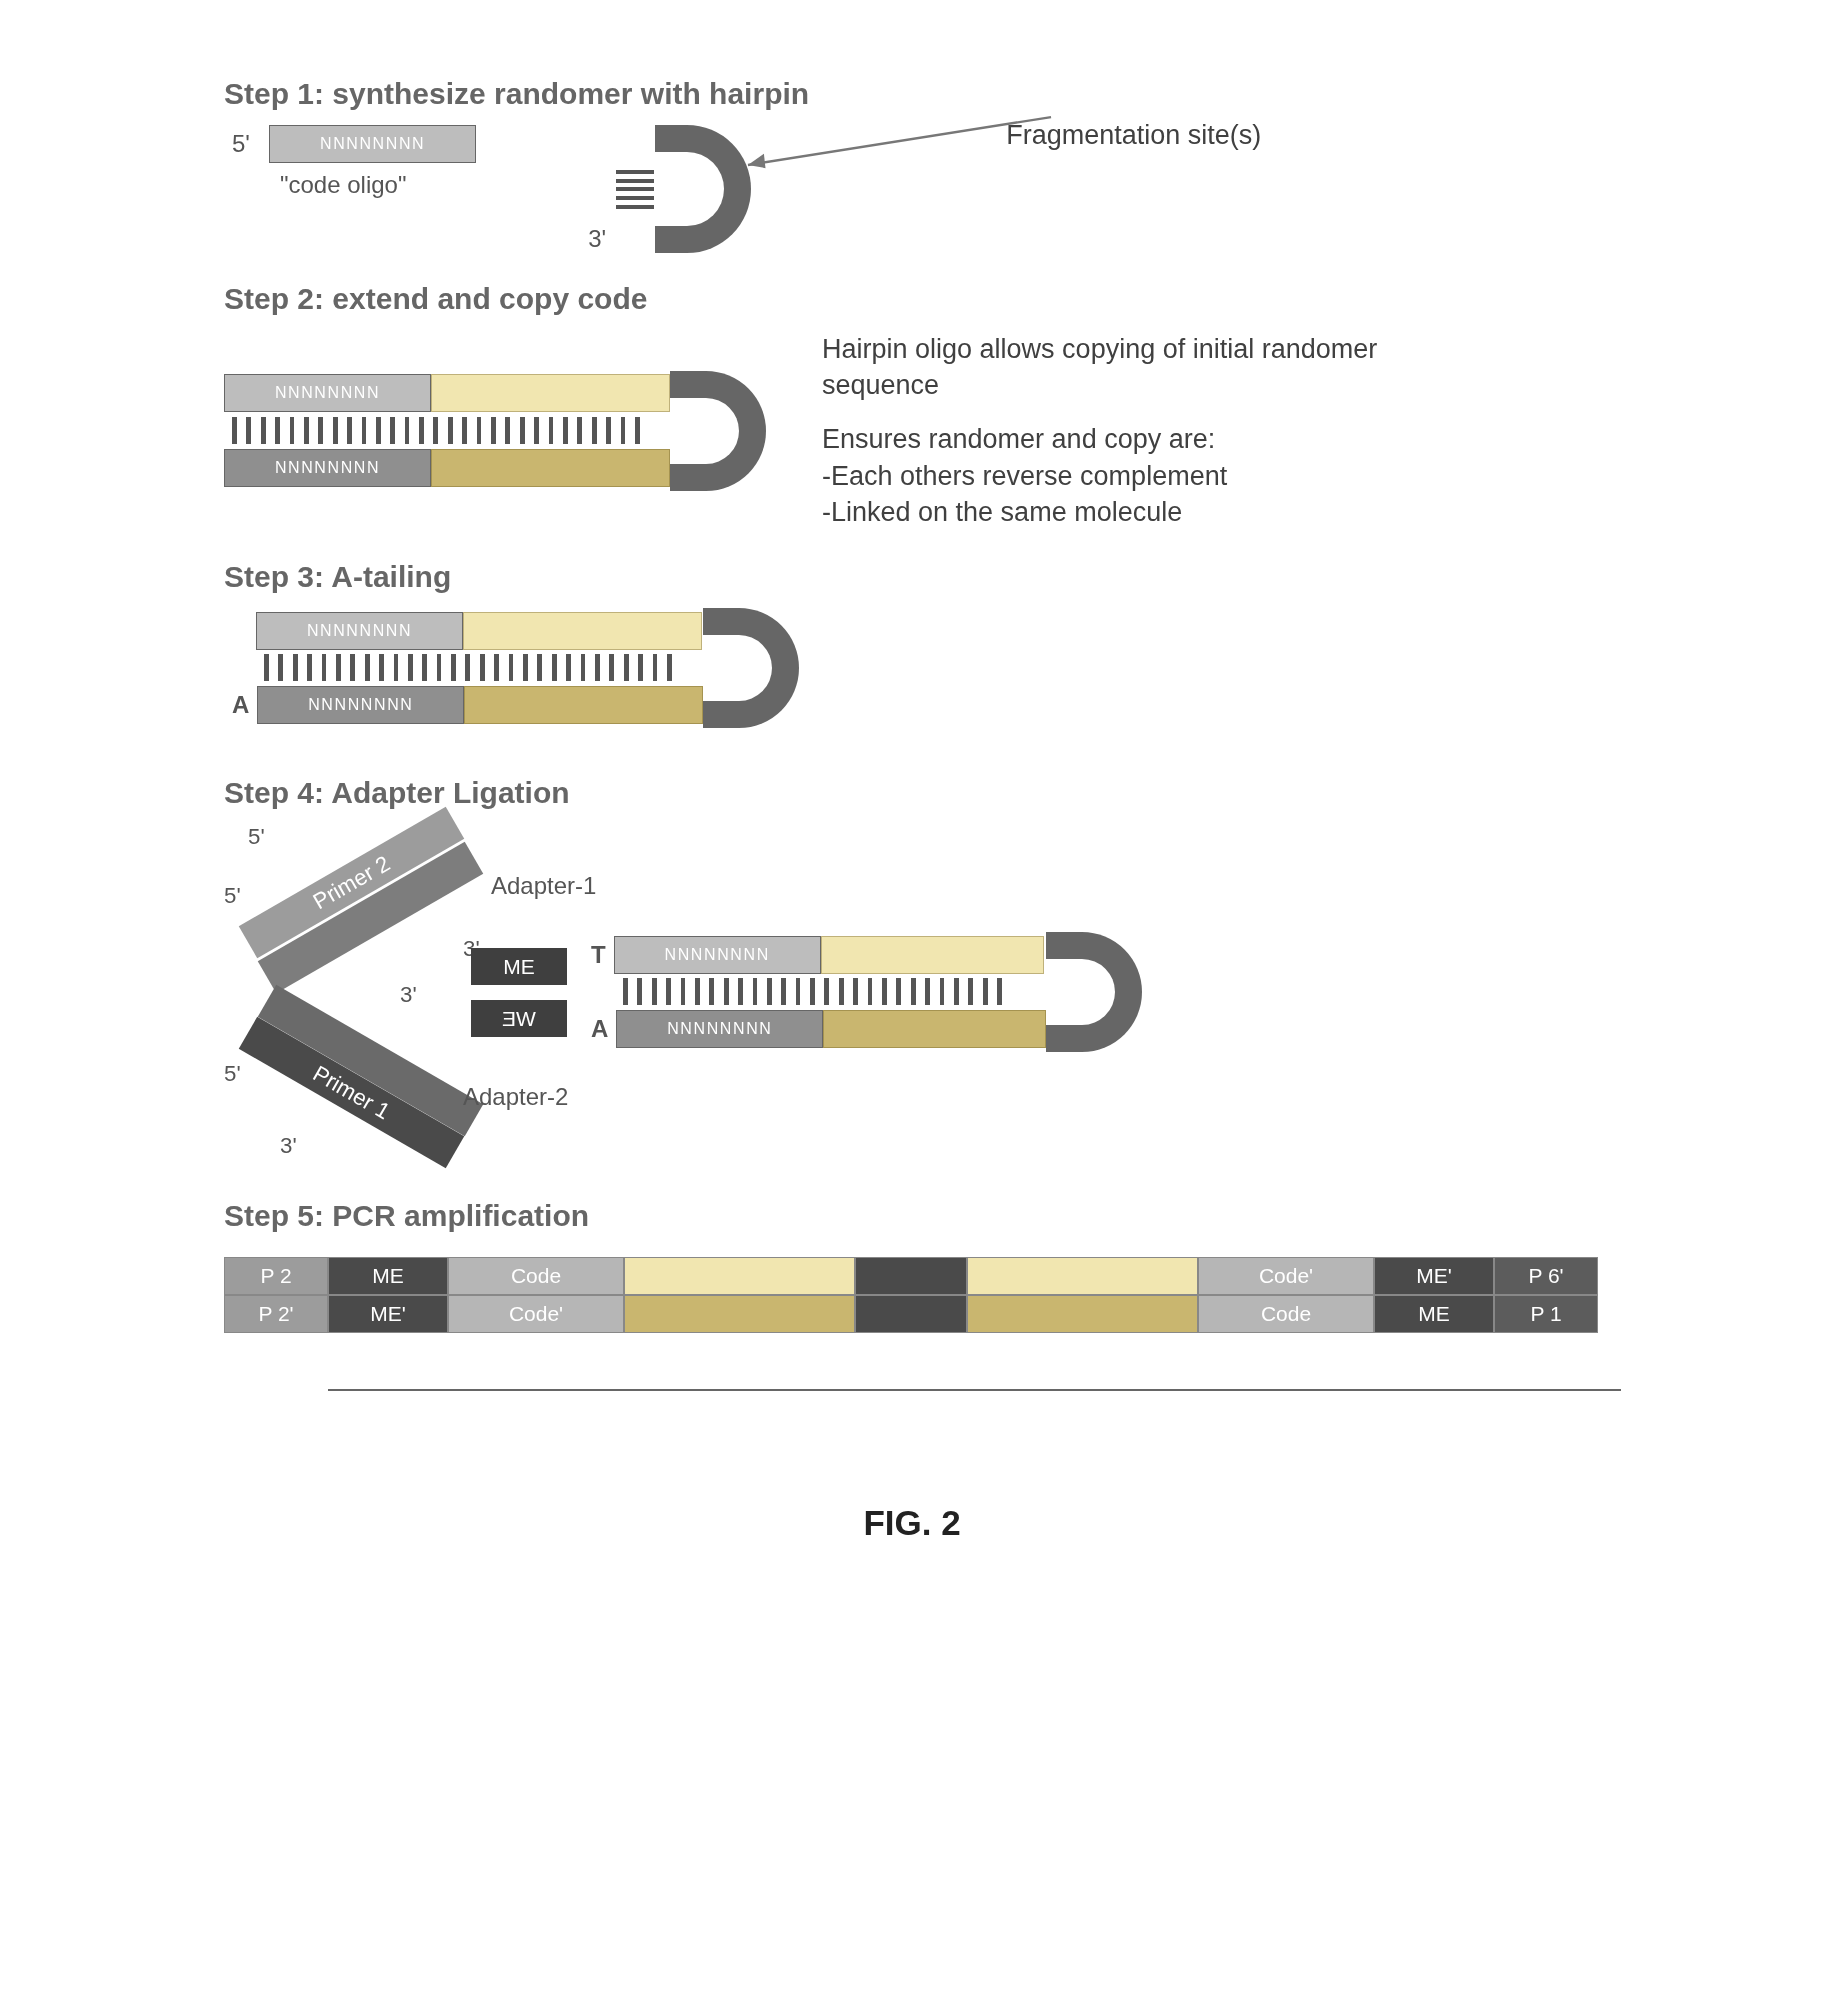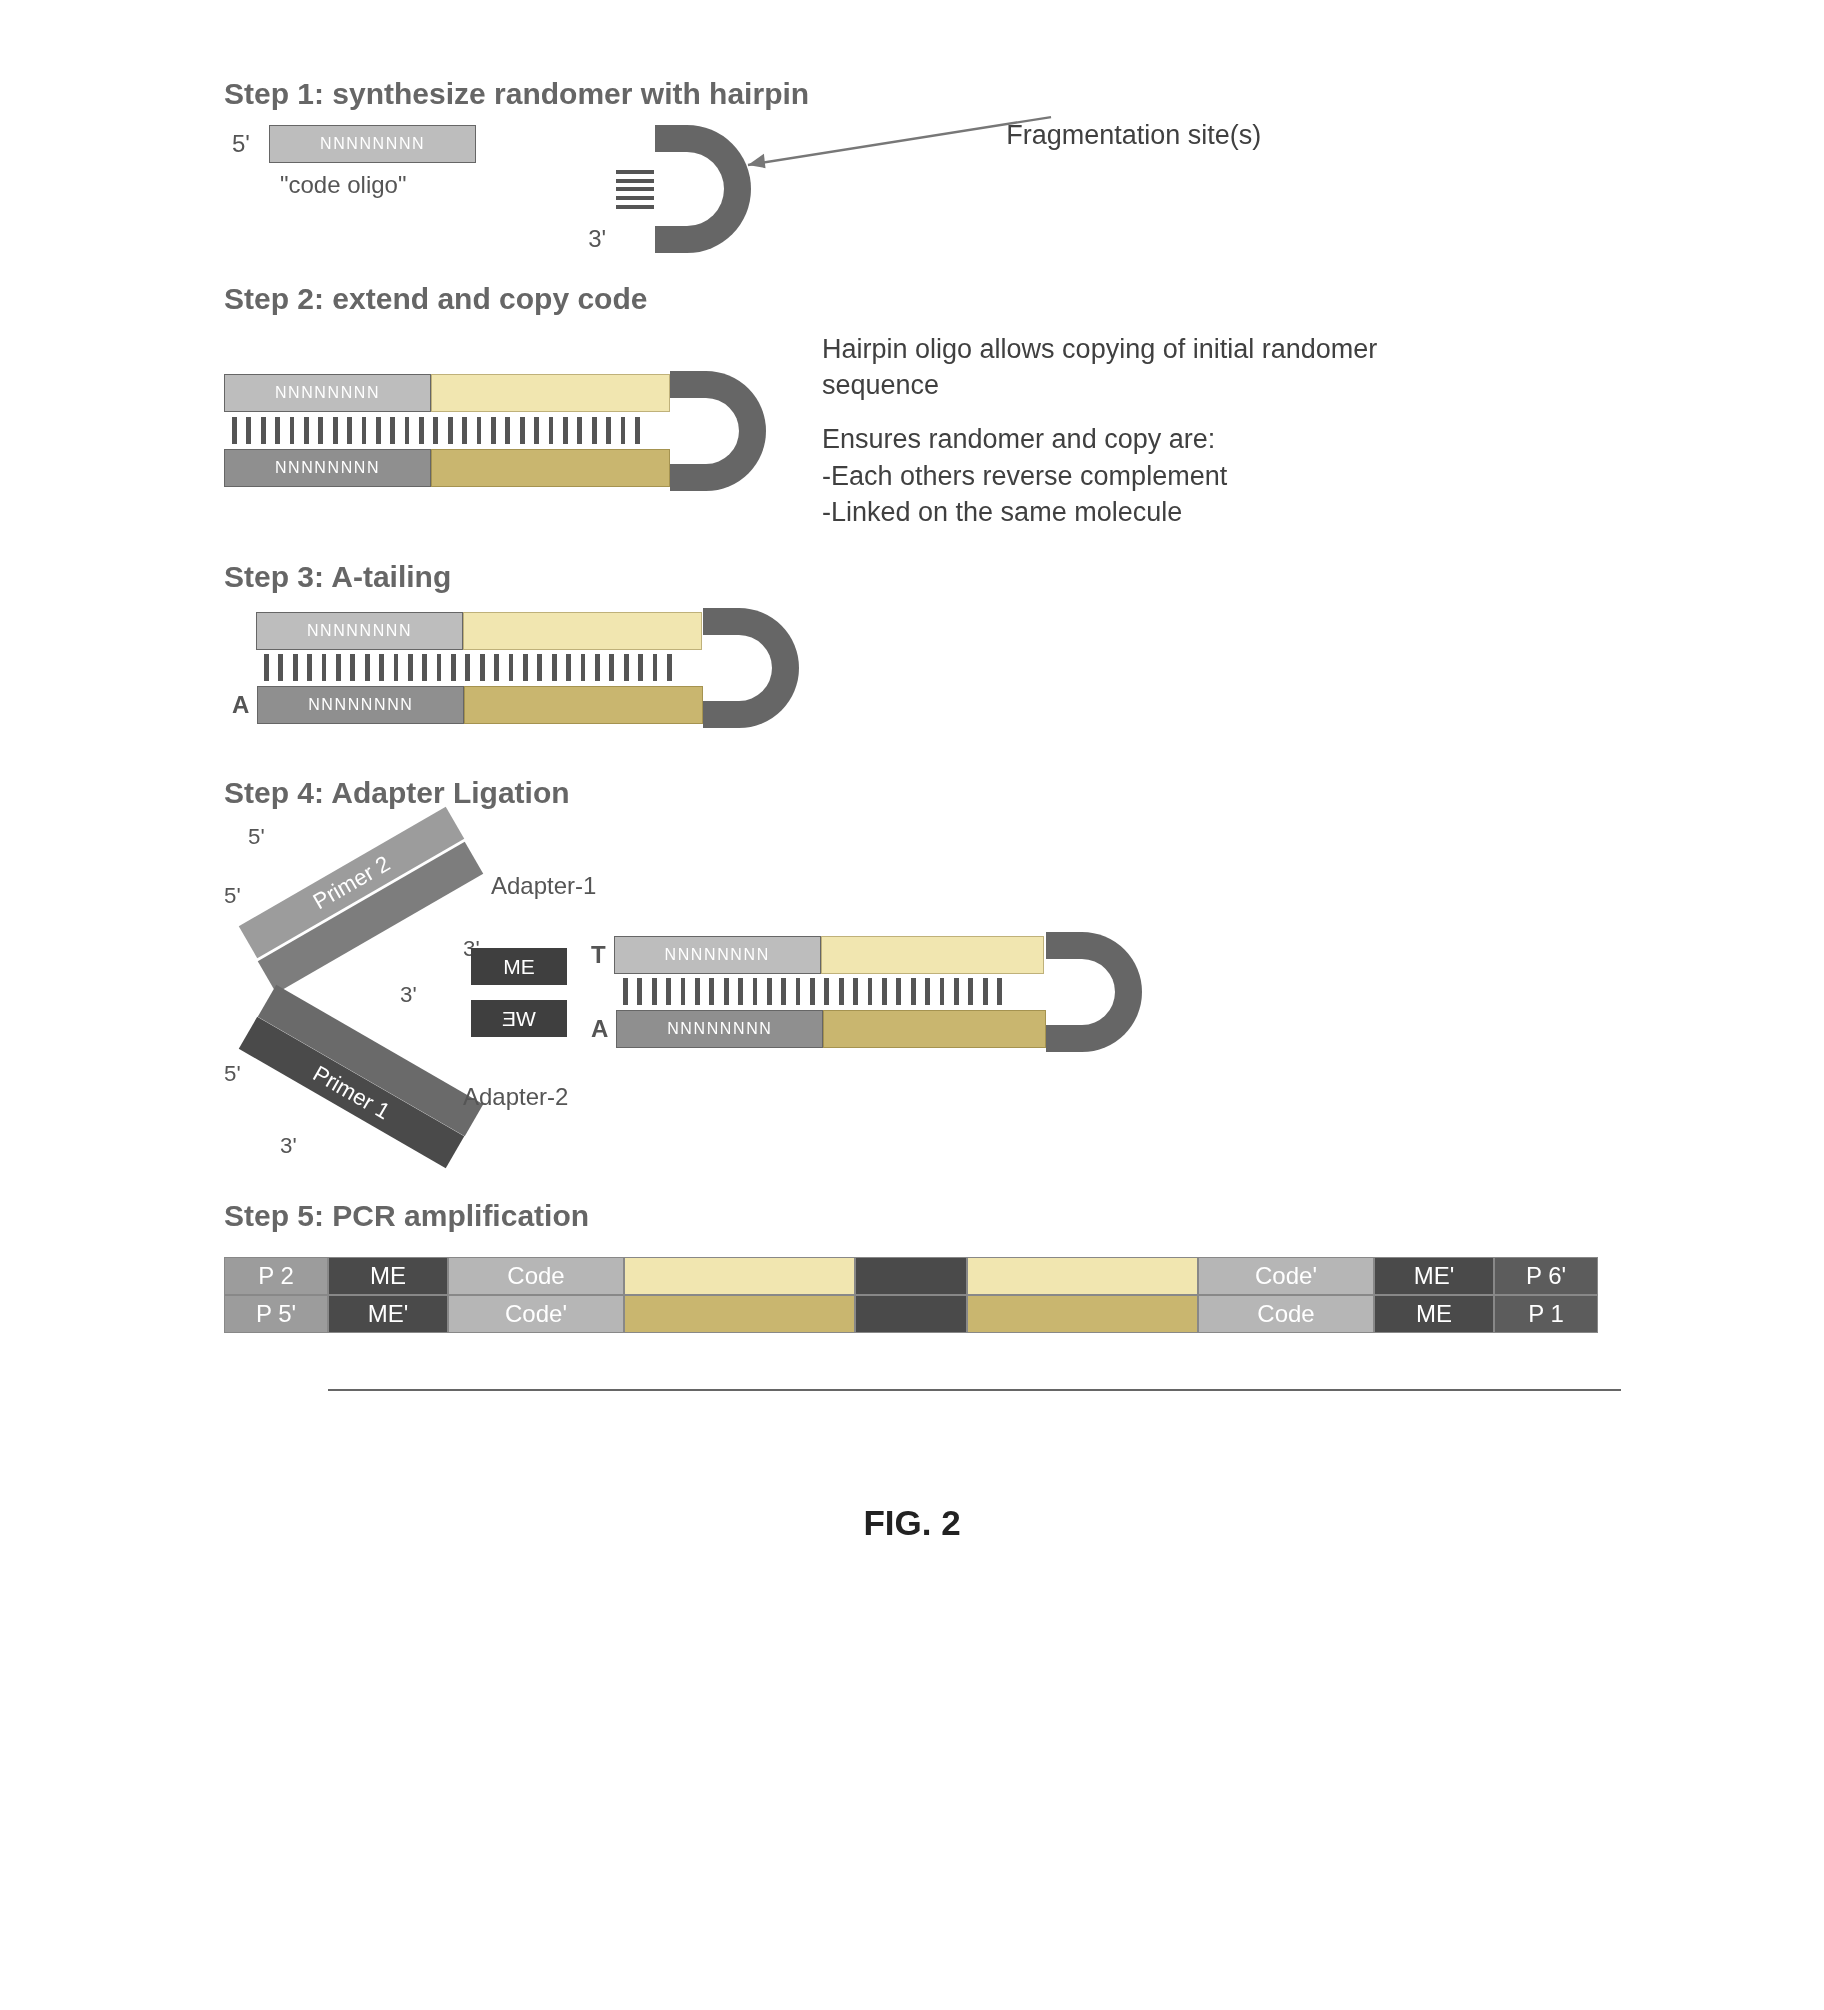--- a/index.html
+++ b/index.html
@@ -82,21 +82,21 @@
     position:absolute; width:96px; height:37px; background:#3f3f3f;
     color:#fff; display:flex; align-items:center; justify-content:center;
     font-size:21px;
   }
   .me-top { top:124px; left:247px; }
   .me-bot { top:176px; left:247px; }
   .fivep, .threep { position:absolute; font-size:22.3px; color:#555; }
   
   .pcr { margin-top:24px; width: 1500px; }
   .strip { display:flex; }
-  .cell { height:38px; display:flex; align-items:center; justify-content:center; font-size:24px; border:0.8px solid #888;}
+  .cell { height:38px; display:flex; align-items:center; justify-content:center; font-size:21px; border:0.8px solid #888;}
   .fig-label { text-align:center; font-size:35px; font-weight:bold; color:#222; margin-top:112px; }
   .arrow-svg { position:absolute; }
 </style>
 </head>
 <body>
 
 <div class="wrap">
 
   <div class="step-label">Step 1: synthesize randomer with hairpin</div>
   <div class="row" style="gap:16px; align-items:flex-start;">
@@ -306,21 +306,21 @@
       <div class="cell me-blk" style="width:120px;">ME</div>
       <div class="cell code-blk" style="width:176px;">Code</div>
       <div class="cell stem-lt" style="width:231px;"></div>
       <div class="cell hp-dark" style="width:112px;"></div>
       <div class="cell stem-lt" style="width:231px;"></div>
       <div class="cell code-blk" style="width:176px;">Code'</div>
       <div class="cell me-blk" style="width:120px;">ME'</div>
       <div class="cell p1-blk" style="width:104px;">P 6'</div>
     </div>
     <div class="strip">
-      <div class="cell p2-blk" style="width:104px;">P 5'</div>
+      <div class="cell p2-blk" style="width:104px;">P 2'</div>
       <div class="cell me-blk" style="width:120px;">ME'</div>
       <div class="cell code-blk" style="width:176px;">Code'</div>
       <div class="cell stem-dk" style="width:231px;"></div>
       <div class="cell hp-dark" style="width:112px;"></div>
       <div class="cell stem-dk" style="width:231px;"></div>
       <div class="cell code-blk" style="width:176px;">Code</div>
       <div class="cell me-blk" style="width:120px;">ME</div>
       <div class="cell p1-blk" style="width:104px;">P 1</div>
     </div>
     <div style="border-bottom:2.4px solid #666; margin-top:56px; width:1293px; margin-left:104px;"></div>

